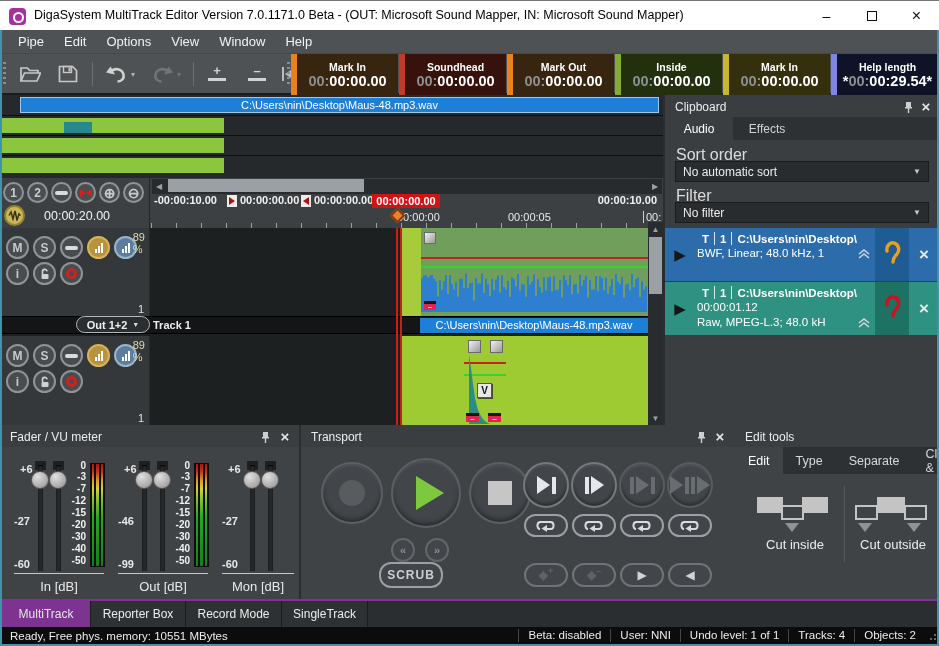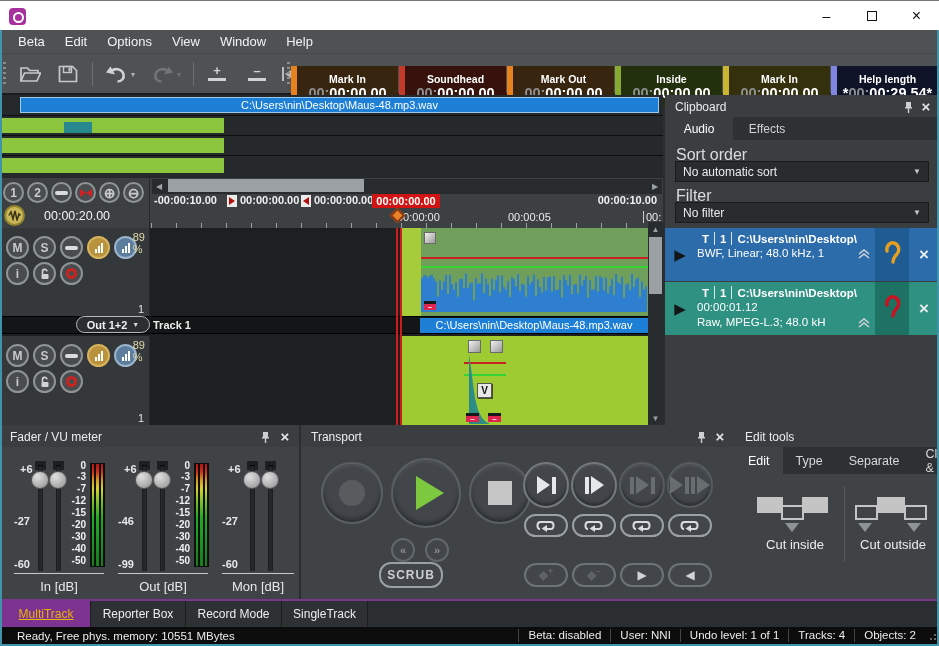--- a/index.html
+++ b/index.html
@@ -27,21 +27,21 @@
   .tbtn { position:absolute; top:6px; height:28px; display:flex; align-items:center; justify-content:center; }
   .tsep { position:absolute; top:8px; width:1px; height:24px; background:#6c7072; }
   .caret { font-size:8px; color:#aeb2b4; margin-left:3px; }
   .zoomico { display:flex; flex-direction:column; align-items:center; color:#cfd3d5; font-weight:bold; font-size:13px; line-height:8px; }
   .zoomico .bar { width:18px; height:3px; background:#cfd3d5; margin-top:3px; }
   .snapico { display:flex; align-items:center; }
   .snapico .vbar { width:2px; height:14px; background:#b8bcbe; margin-right:1px; }
   .tri-l-sm { width:0; height:0; border-top:4px solid transparent; border-bottom:4px solid transparent; border-right:6px solid #b8bcbe; }
 
   
-  .displays { position:absolute; left:291px; top:0; width:648px; height:41px; display:flex;margin-top:12px; }
+  .displays { position:absolute; left:291px; top:0; width:648px; height:41px; display:flex; }
   .disp { position:relative; width:107px; height:41px; margin-right:1px; display:flex; }
   .disp .accent { width:6px; height:100%; }
   .disp .dbody { flex:1; display:flex; flex-direction:column; align-items:center; justify-content:center; }
   .disp .dlabel { font-size:10.5px; font-weight:bold; color:#fff; line-height:12px; }
   .disp .dval { font-size:14.5px; font-weight:bold; color:#fff; line-height:16px; white-space:nowrap; }
   .disp .dim { color:#8d9193; font-weight:bold; }
 
   
   .overview { position:absolute; left:0; top:95px; width:663px; height:83px; background:#26292b; }
   .ovrow { position:relative; height:20px; border-bottom:1px solid #0d0e0f; }
@@ -168,47 +168,48 @@
   .cutico .f { position:absolute; width:26px; height:16px; background:#c4c4c4; top:0; }
   .cutico .o { position:absolute; width:23px; height:15px; border:2px solid #c4c4c4; top:8px; }
   .cutico .ar { position:absolute; top:26px; width:0; height:0; border-left:7px solid transparent; border-right:7px solid transparent; border-top:9px solid #8e9396; }
   .toollbl { position:absolute; font-size:13px; color:#ececec; width:96px; text-align:center; }
   .tooldiv { position:absolute; left:109px; top:61px; width:1px; height:76px; background:#55595c; }
 
   
   .tabbar { position:absolute; left:0; top:599px; width:939px; height:28px; background:#2b2e30; }
   .tb-accentline { position:absolute; left:0; top:0; width:939px; height:2px; }
   .btab { position:absolute; top:2px; height:26px; background:#2e3133; color:#ececec; font-size:12px; display:flex; align-items:center; justify-content:center; border-right:1px solid #1a1c1d; }
-  .btab.active { color:#eab308;text-decoration:underline; }
+  .btab.active { color:#e5e5e5; }
   .statusbar { position:absolute; left:0; top:627px; width:939px; height:17px; background:#0c0c0c; color:#ececec; font-size:11.5px; display:flex; align-items:center; }
-  .st-left { padding-left:17px; flex:1; }
+  .st-left { padding-left:10px; flex:1; }
   .st-seg { padding:0 9px; border-left:1px solid #454545; height:13px; line-height:13px; }
   .grip2 { width:14px; height:13px; position:relative; }
   .grip2::after { content:""; position:absolute; right:3px; bottom:2px; width:2px; height:2px; background:#666; box-shadow:-4px 0 #666,0 -4px #666; }
 
   .edgeL { position:absolute; left:0; top:30px; width:2px; height:614px; background:#3f93aa; }
   .edgeR { position:absolute; right:0; top:30px; width:2px; height:614px; background:#3f93aa; }
   .edgeB { position:absolute; left:0; top:644px; width:939px; height:2px; background:#3f93aa; }
 </style>
 </head>
 <body>
 
 <div id="app">
 
   <div class="titlebar">
     <div class="app-icon"></div>
+    <div class="title-text">DigaSystem MultiTrack Editor Version 7.0.1171.0 Beta - (OUT: Microsoft Sound Mapper, IN: Microsoft Sound Mapper)</div>
     <div class="wbtn" style="left:804px;">–</div>
     <div class="wbtn" style="left:849px;">
         <span class="box"></span>
       </div>
     <div class="wbtn" style="left:894px; font-size:16px;">×</div>
   </div>
 
   <div class="menubar">
-    <span class="menu-item">Beta</span>
+    <span class="menu-item">Pipe</span>
     <span class="menu-item">Edit</span>
     <span class="menu-item">Options</span>
     <span class="menu-item">View</span>
     <span class="menu-item">Window</span>
     <span class="menu-item">Help</span>
   </div>
 
   <div class="toolbar">
     <div class="grip" style="left:3px;"></div>
     <div class="tbtn" style="left:14px; width:32px;">

